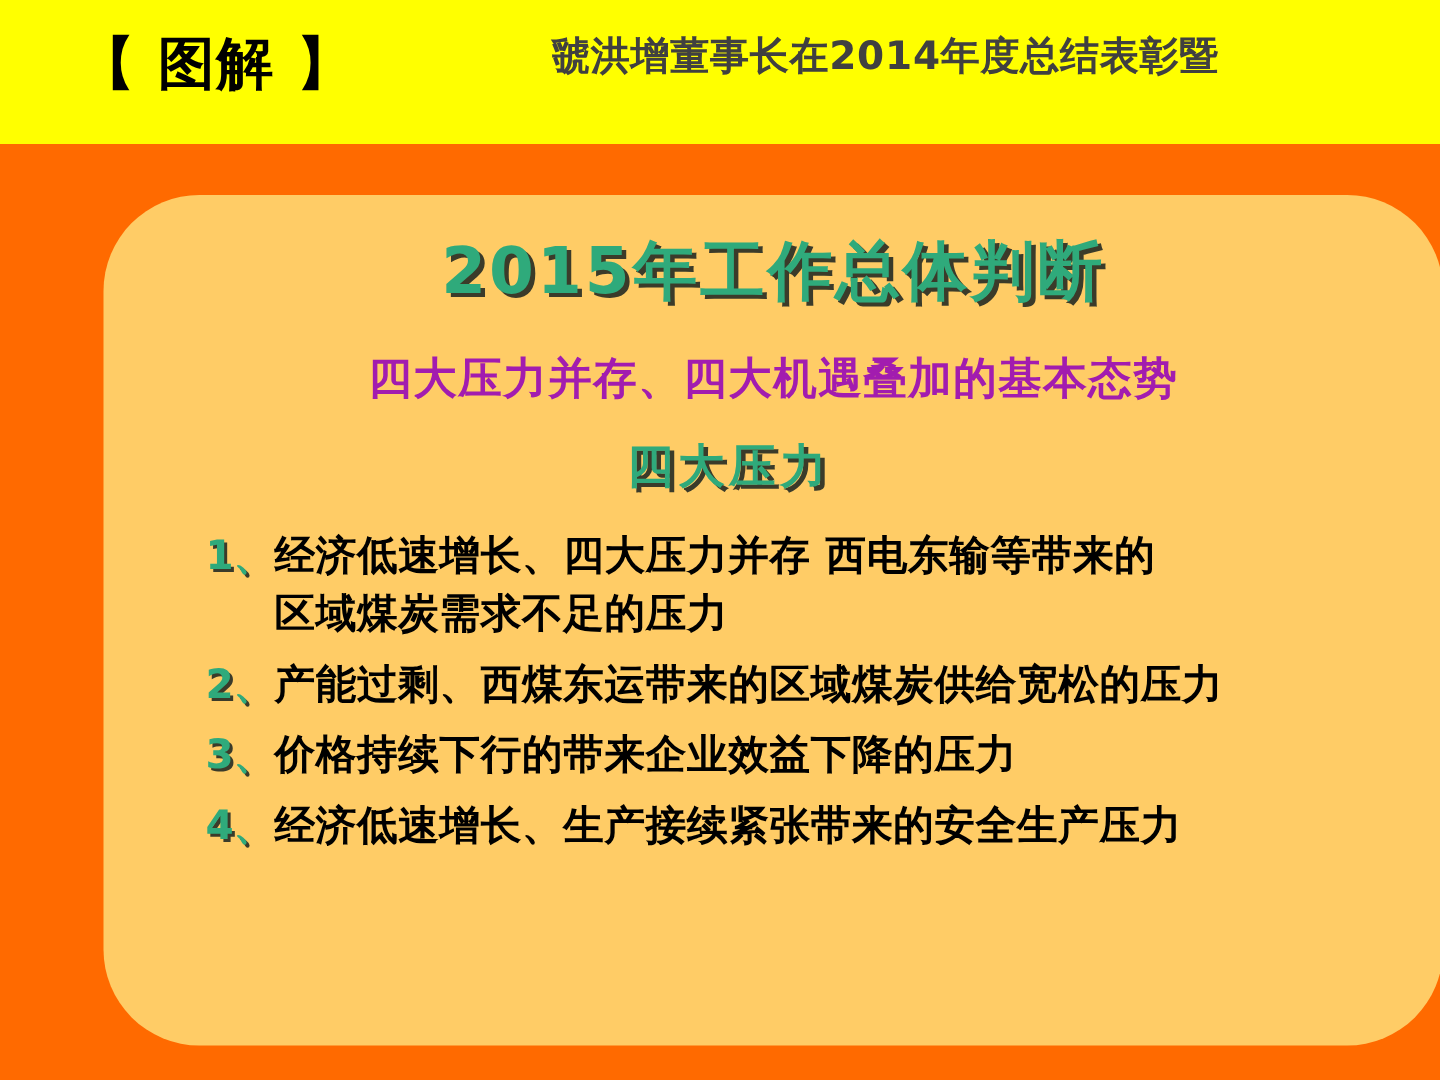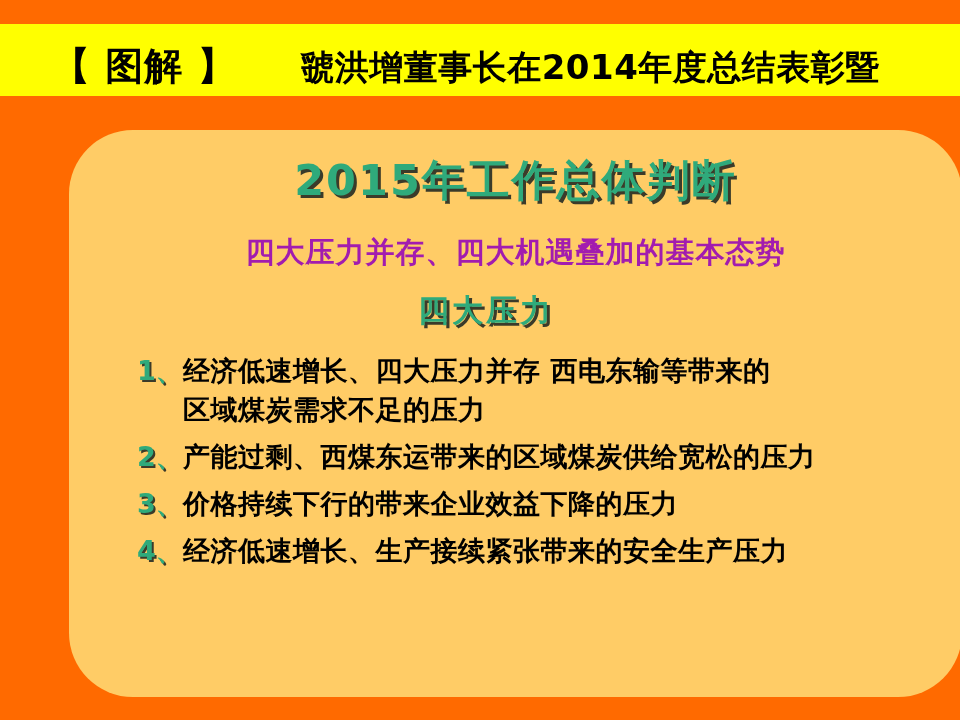--- a/index.html
+++ b/index.html
@@ -12,41 +12,40 @@
   }
 
   
   #header-bar {
     position:absolute;
     left:0; top:0;
     width:960px; height:96px;
     background:#FFFF00;
     display:flex;
     align-items:center;
-    margin-top:24px;
   }
   #header-badge {
     position:absolute;
     left:52px; top:22px;
     width:190px;
     font-size:38px;
     font-weight:bold;
     color:#000000;
     letter-spacing:1px;
     line-height:1.1;
     white-space:nowrap;
   }
   #header-title {
     position:absolute;
     left:250px; top:22px;
     width:680px;
     text-align:center;
-    font-size:34px;
+    font-size:26px;
     font-weight:bold;
-    color:#000000;
+    color:#404040;
     line-height:1.28;
     letter-spacing:0.5px;
   }
   #header-title .tline { display:block; }
 
   
   #body-area {
     position:absolute;
     left:0; top:96px;
     width:960px; height:624px;

